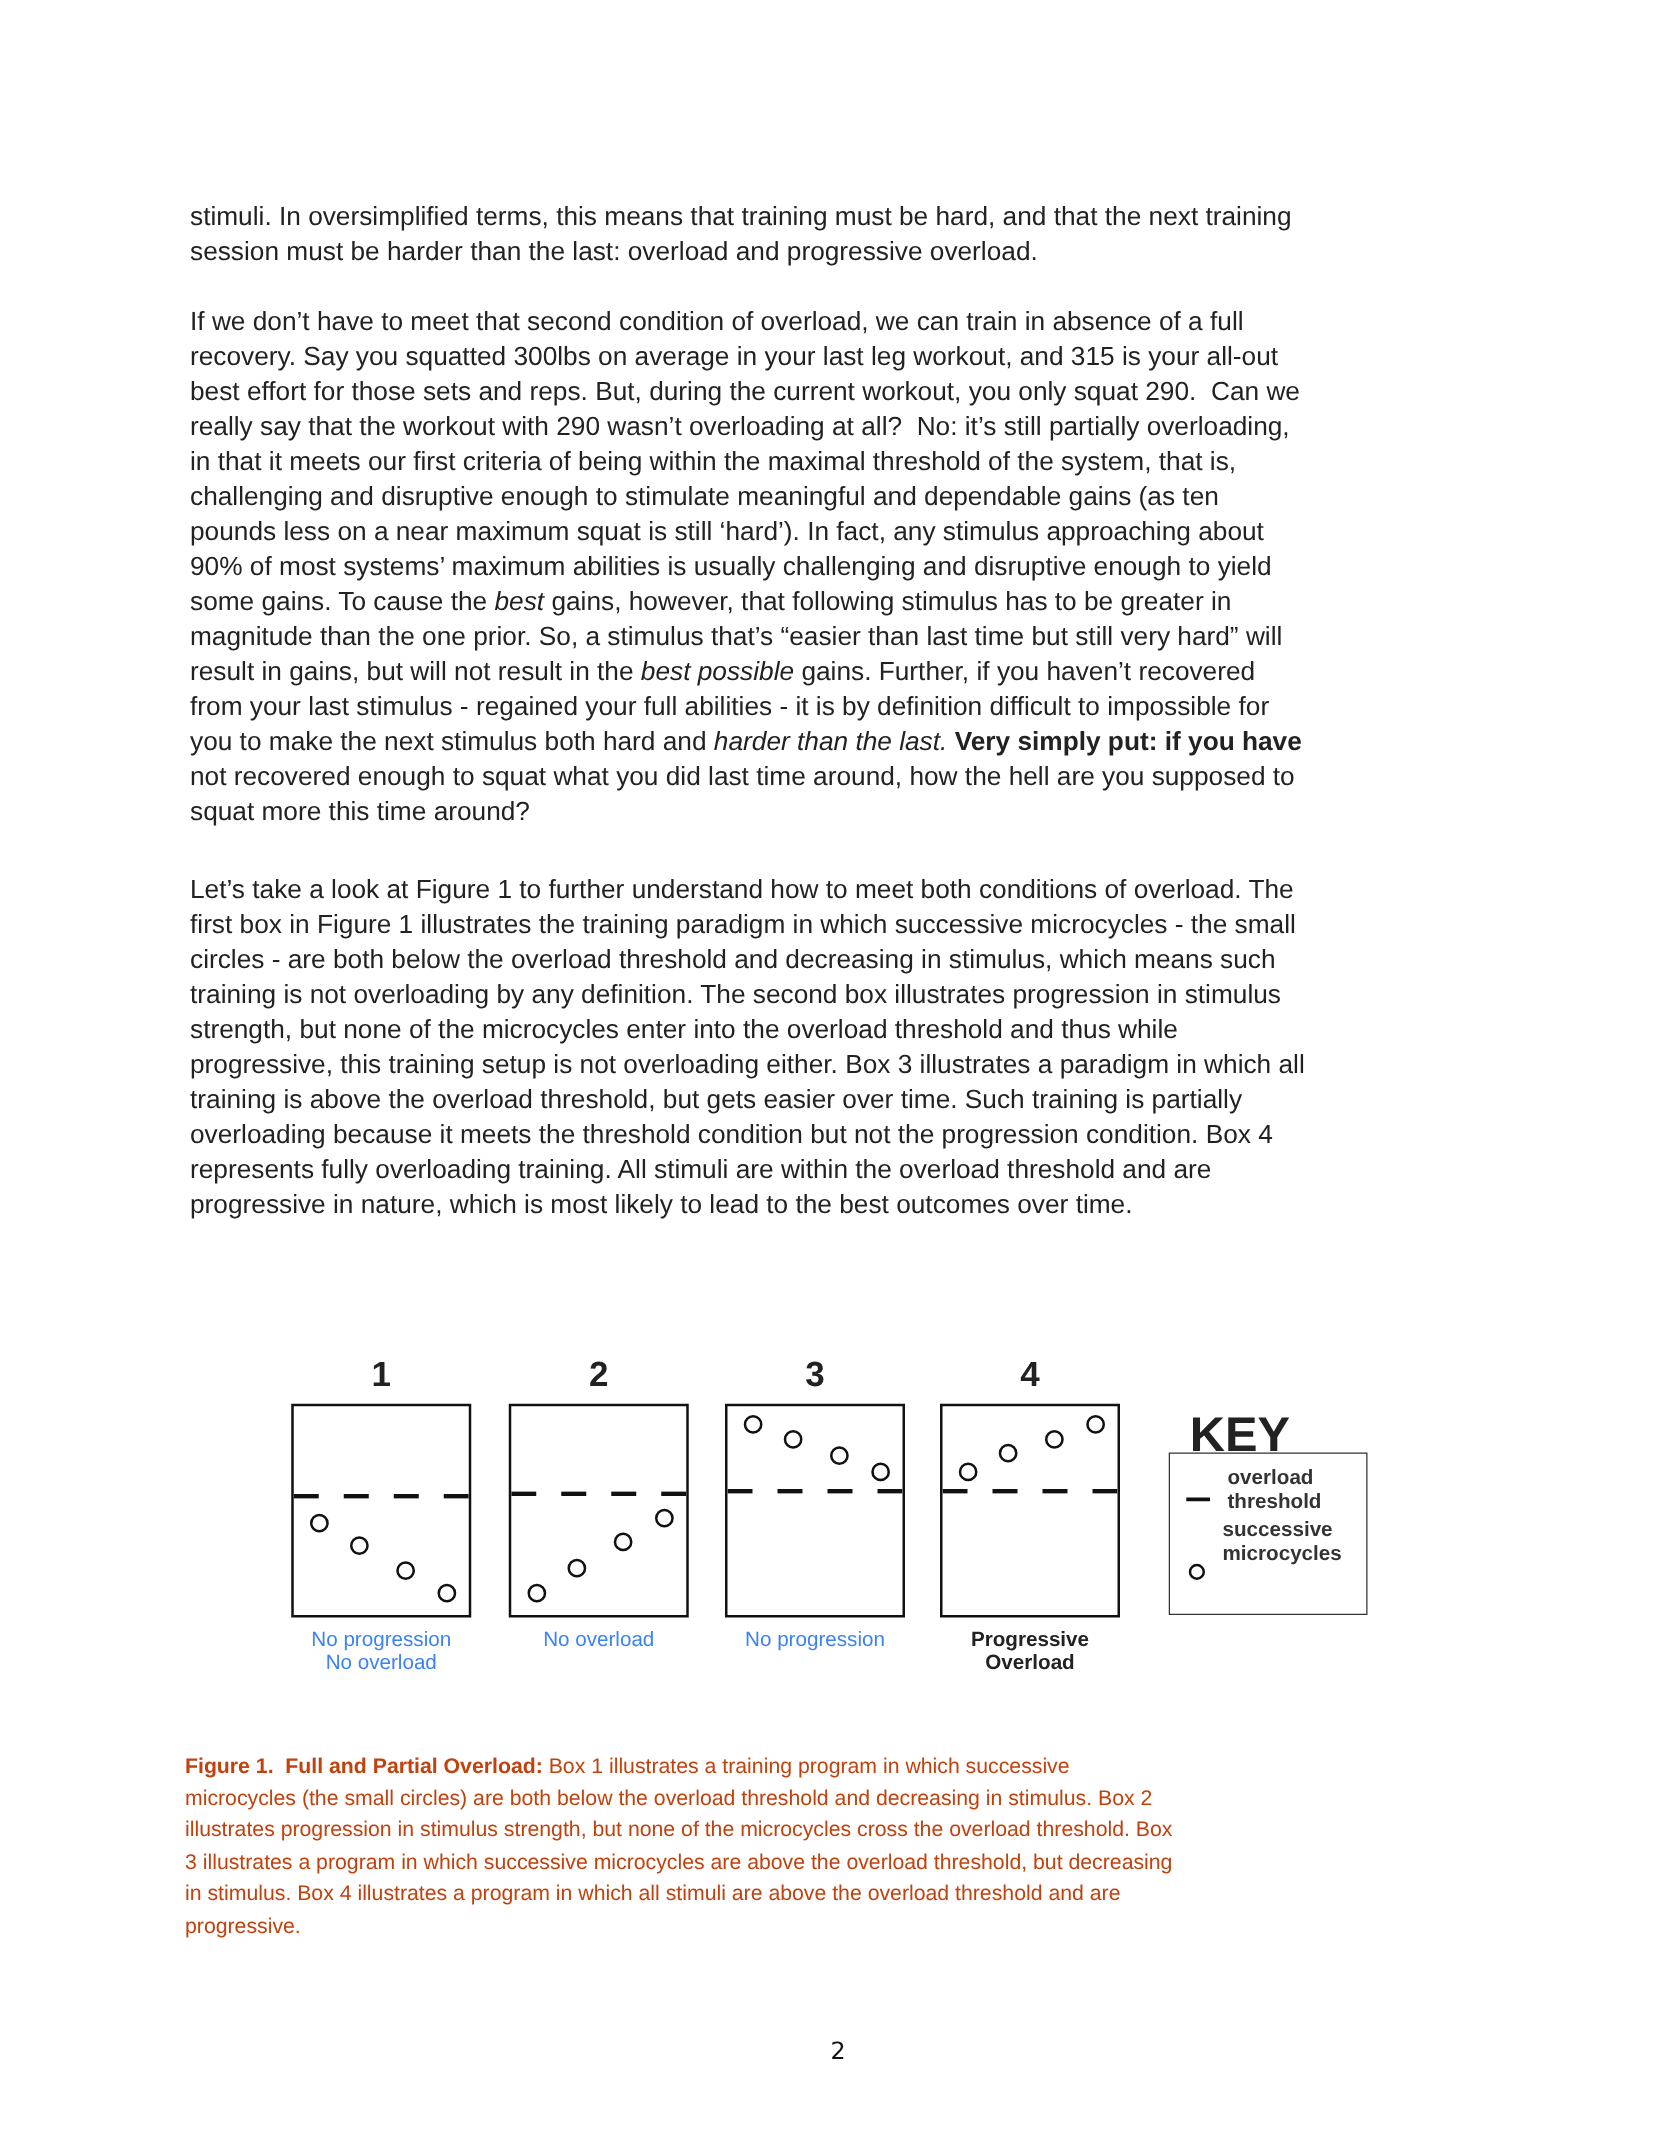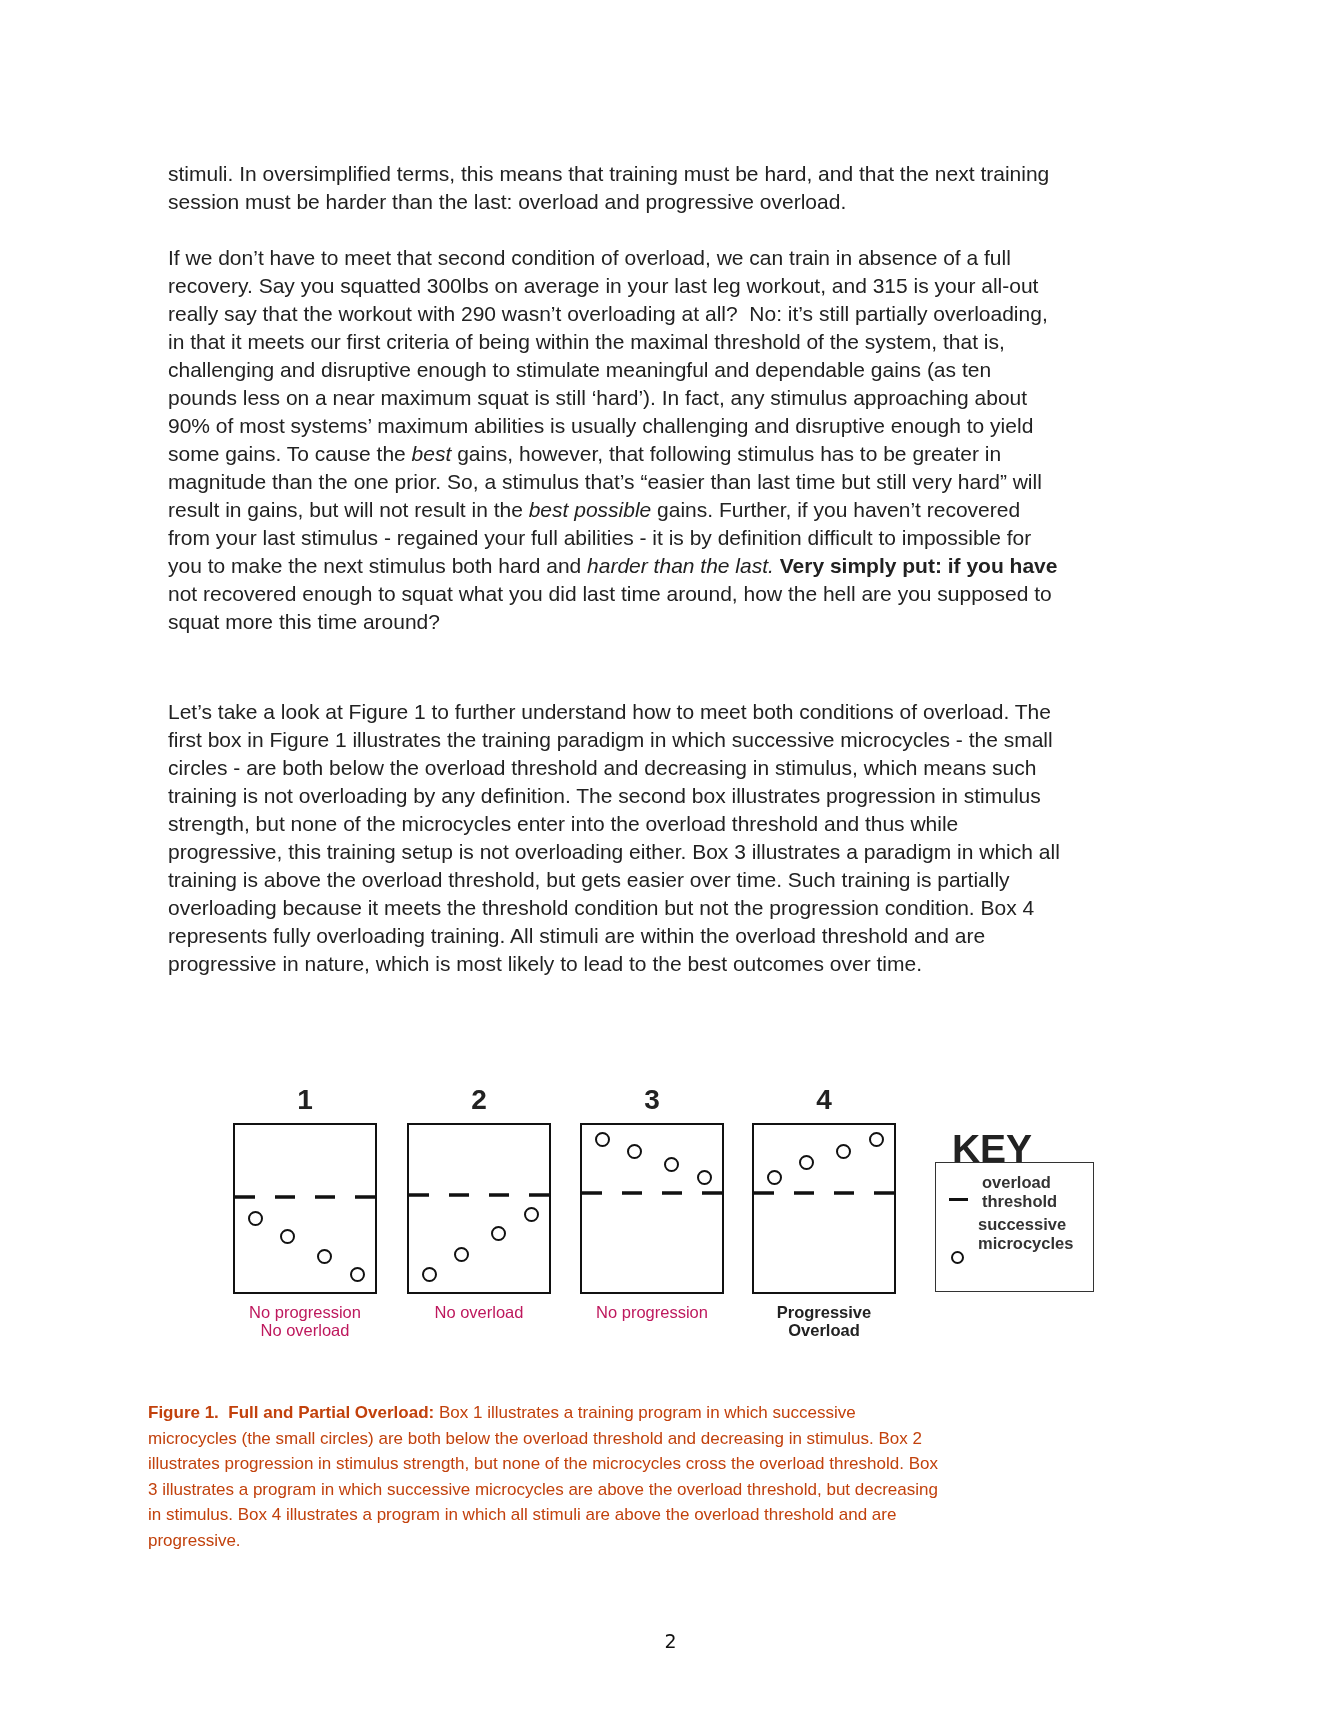--- a/index.html
+++ b/index.html
@@ -1,47 +1,48 @@
 <!DOCTYPE html>
 <html><head>
 <meta charset="utf-8">
 <style>
   html, body { margin: 0; padding: 0; background: #ffffff; }
   body { width: 1341px; height: 1725px; position: relative; overflow: hidden; }
   .page { position: absolute; left: 0; top: 0; width: 1341px; height: 1725px; background: #fff; }
-  .para { position: absolute; left: 152px; width: 1060px; font-family: "Liberation Sans", sans-serif; font-size: 21px; color: #222; margin-left: 16px; }
+  .para { position: absolute; left: 152px; width: 1060px; font-family: "Liberation Sans", sans-serif; font-size: 21px; color: #222; }
   .line { display: block; height: 28px; line-height: 28px; white-space: nowrap; }
   .caption { position: absolute; left: 148px; width: 1060px; font-family: "Liberation Sans", sans-serif; font-size: 17px; color: #c2410c; }
   .caption .line { height: 25.5px; line-height: 25.5px; }
   .bold { font-weight: bold; }
   .fignum { position: absolute; width: 144px; text-align: center; font-family: "Liberation Sans", sans-serif; font-weight: bold; font-size: 28px; color: #222; top: 1084px; }
   .box { position: absolute; top: 1123px; width: 140px; height: 167px; border: 2.5px solid #111; background: #fff; }
   .dashsvg { position: absolute; left: 0; width: 140px; height: 4px; }
   .circle { position: absolute; width: 11px; height: 11px; border: 2.5px solid #111; border-radius: 50%; background: #fff; }
-  .boxlabel { position: absolute; width: 200px; text-align: center; font-family: "Liberation Sans", sans-serif; font-size: 16.5px; color: #be185d; top: 1303px; line-height: 18px; }
+  .boxlabel { position: absolute; width: 200px; text-align: center; font-family: "Liberation Sans", sans-serif; font-size: 16.5px; color: #3b82f6; top: 1303px; line-height: 18px; }
   .boxlabel.bold { font-weight: bold; color: #222; }
   .key-title { position: absolute; left: 911px; width: 162px; text-align: center; top: 1127px; font-family: "Liberation Sans", sans-serif; font-weight: bold; font-size: 39px; color: #222; }
   .keybox { position: absolute; left: 935px; top: 1162px; width: 157px; height: 128px; border: 1.8px solid #333; background: #fff; }
   .key-dash { position: absolute; left: 13px; top: 35px; width: 19px; height: 3px; background: #111; }
   .key-circle { position: absolute; left: 15px; top: 88px; width: 9px; height: 9px; border: 2.5px solid #111; border-radius: 50%; }
   .key-text { position: absolute; left: 46px; font-family: "Liberation Sans", sans-serif; font-weight: bold; font-size: 16.5px; color: #333; line-height: 19px; }
   .pagenum { position: absolute; left: 0; width: 1341px; text-align: center; top: 1630px; font-family: "DejaVu Sans", sans-serif; font-size: 19px; color: #111; }
 </style>
 </head>
 <body>
 
 <div class="page">
 
   <div class="para" id="para-0" style="top:160px;">
       <span class="line"><span style="white-space: pre;">stimuli. In oversimplified terms, this means that training must be hard, and that the next training</span></span>
       <span class="line"><span style="white-space: pre;">session must be harder than the last: overload and progressive overload.</span></span>
     </div>
   <div class="para" id="para-1" style="top:244px;">
       <span class="line"><span style="white-space: pre;">If we don’t have to meet that second condition of overload, we can train in absence of a full</span></span>
       <span class="line"><span style="white-space: pre;">recovery. Say you squatted 300lbs on average in your last leg workout, and 315 is your all-out</span></span>
+      <span class="line"><span style="white-space: pre;">best effort for those sets and reps. But, during the current workout, you only squat 290.  Can we</span></span>
       <span class="line"><span style="white-space: pre;">really say that the workout with 290 wasn’t overloading at all?  No: it’s still partially overloading,</span></span>
       <span class="line"><span style="white-space: pre;">in that it meets our first criteria of being within the maximal threshold of the system, that is,</span></span>
       <span class="line"><span style="white-space: pre;">challenging and disruptive enough to stimulate meaningful and dependable gains (as ten</span></span>
       <span class="line"><span style="white-space: pre;">pounds less on a near maximum squat is still ‘hard’). In fact, any stimulus approaching about</span></span>
       <span class="line"><span style="white-space: pre;">90% of most systems’ maximum abilities is usually challenging and disruptive enough to yield</span></span>
       <span class="line"><span style="white-space: pre;">some gains. To cause the </span><span style="font-style: italic; white-space: pre;">best</span><span style="white-space: pre;"> gains, however, that following stimulus has to be greater in</span></span>
       <span class="line"><span style="white-space: pre;">magnitude than the one prior. So, a stimulus that’s “easier than last time but still very hard” will</span></span>
       <span class="line"><span style="white-space: pre;">result in gains, but will not result in the </span><span style="font-style: italic; white-space: pre;">best possible</span><span style="white-space: pre;"> gains. Further, if you haven’t recovered</span></span>
       <span class="line"><span style="white-space: pre;">from your last stimulus - regained your full abilities - it is by definition difficult to impossible for</span></span>
       <span class="line"><span style="white-space: pre; text-align: center;">you to make the next stimulus both hard and </span><span style="font-style: italic; white-space: pre;">harder than the last.</span><span style="white-space: pre; font-weight: bold;"> Very simply put: if you have</span></span>

